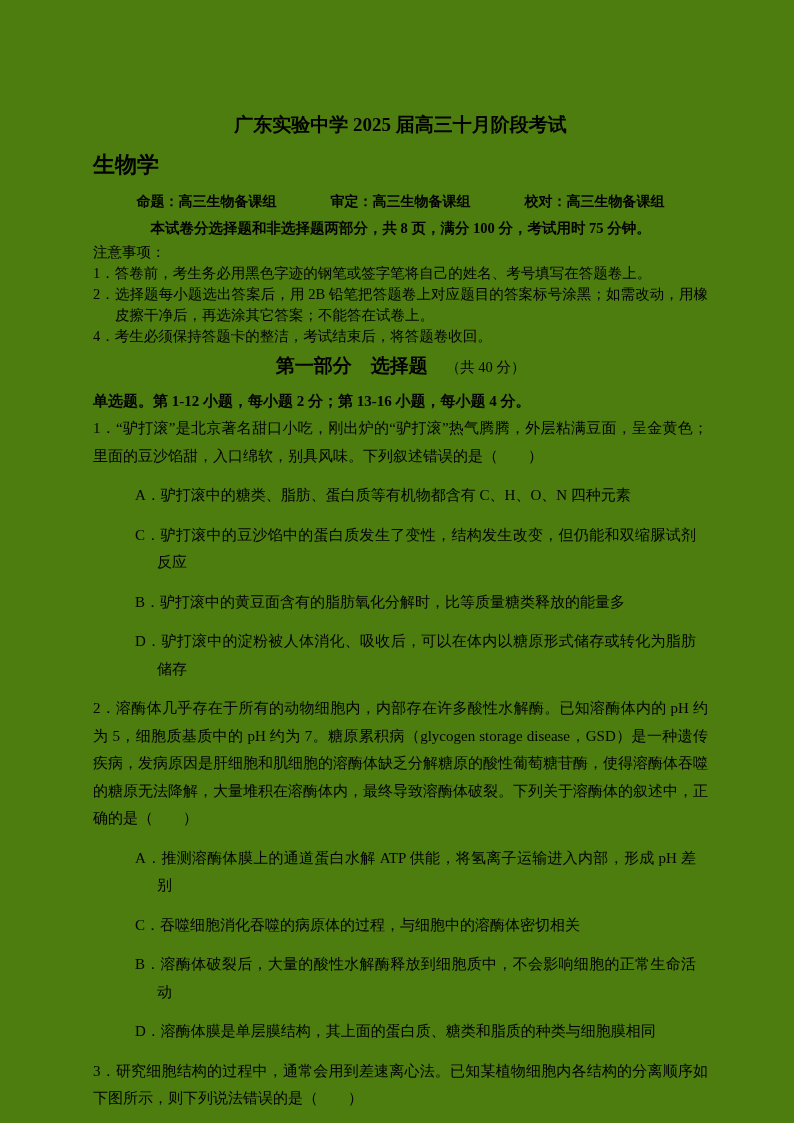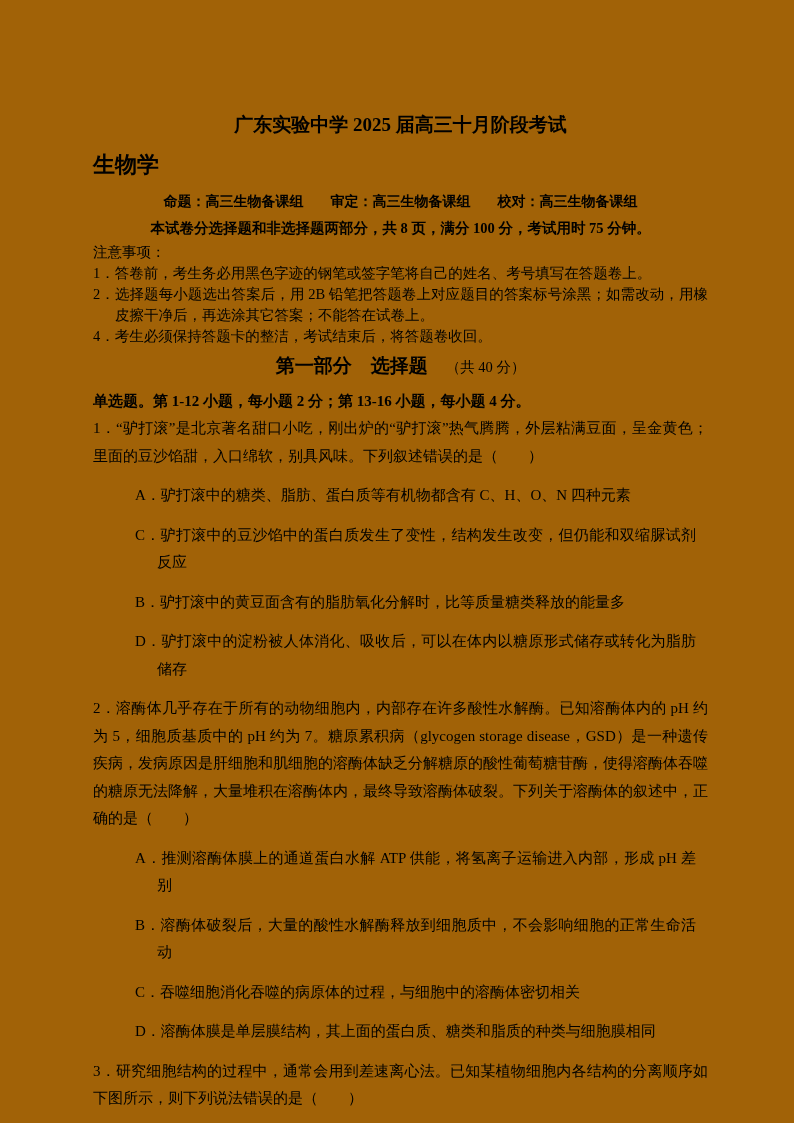--- a/index.html
+++ b/index.html
@@ -5,21 +5,21 @@
   html, body {
     margin: 0;
     padding: 0;
     background: #ffffff;
   }
   .page {
     position: relative;
     width: 794px;
     height: 1123px;
     margin: 0 auto;
-    background: #a16207;
+    background: #4d7c0f;
     box-sizing: border-box;
     padding: 112px 86px 0 93px;
     overflow: hidden;
     font-family: "Liberation Serif", "DejaVu Serif", serif;
     color: #000000;
   }
   .exam-title {
     font-size: 19px;
     font-weight: bold;
     text-align: center;
@@ -29,21 +29,21 @@
   .subject-title {
     font-size: 22px;
     font-weight: bold;
     text-align: left;
     line-height: 30px;
     margin: 0 0 12px 0;
   }
   .meta-line {
     display: flex;
     justify-content: center;
-    gap: 27px;
+    gap: 54px;
     font-size: 14px;
     font-weight: bold;
     line-height: 20px;
     margin: 0 0 6px 0;
   }
   .exam-info {
     text-align: center;
     font-size: 14.5px;
     font-weight: bold;
     line-height: 20px;
@@ -129,22 +129,22 @@
     <p class="question-stem">1．“驴打滚”是北京著名甜口小吃，刚出炉的“驴打滚”热气腾腾，外层粘满豆面，呈金黄色；里面的豆沙馅甜，入口绵软，别具风味。下列叙述错误的是（　　）</p>
     <p class="question-option">A．驴打滚中的糖类、脂肪、蛋白质等有机物都含有 C、H、O、N 四种元素</p>
     <p class="question-option">C．驴打滚中的豆沙馅中的蛋白质发生了变性，结构发生改变，但仍能和双缩脲试剂反应</p>
     <p class="question-option">B．驴打滚中的黄豆面含有的脂肪氧化分解时，比等质量糖类释放的能量多</p>
     <p class="question-option">D．驴打滚中的淀粉被人体消化、吸收后，可以在体内以糖原形式储存或转化为脂肪储存</p>
   </div>
 
   <div class="question">
     <p class="question-stem">2．溶酶体几乎存在于所有的动物细胞内，内部存在许多酸性水解酶。已知溶酶体内的 pH 约为 5，细胞质基质中的 pH 约为 7。糖原累积病（glycogen storage disease，GSD）是一种遗传疾病，发病原因是肝细胞和肌细胞的溶酶体缺乏分解糖原的酸性葡萄糖苷酶，使得溶酶体吞噬的糖原无法降解，大量堆积在溶酶体内，最终导致溶酶体破裂。下列关于溶酶体的叙述中，正确的是（　　）</p>
     <p class="question-option">A．推测溶酶体膜上的通道蛋白水解 ATP 供能，将氢离子运输进入内部，形成 pH 差别</p>
+    <p class="question-option">C．吞噬细胞消化吞噬的病原体的过程，与细胞中的溶酶体密切相关</p>
     <p class="question-option">B．溶酶体破裂后，大量的酸性水解酶释放到细胞质中，不会影响细胞的正常生命活动</p>
-    <p class="question-option">C．吞噬细胞消化吞噬的病原体的过程，与细胞中的溶酶体密切相关</p>
     <p class="question-option">D．溶酶体膜是单层膜结构，其上面的蛋白质、糖类和脂质的种类与细胞膜相同</p>
   </div>
 
   <div class="question">
     <p class="question-stem">3．研究细胞结构的过程中，通常会用到差速离心法。已知某植物细胞内各结构的分离顺序如下图所示，则下列说法错误的是（　　）</p>
   </div>
 
 </div>
 
 </body></html>

